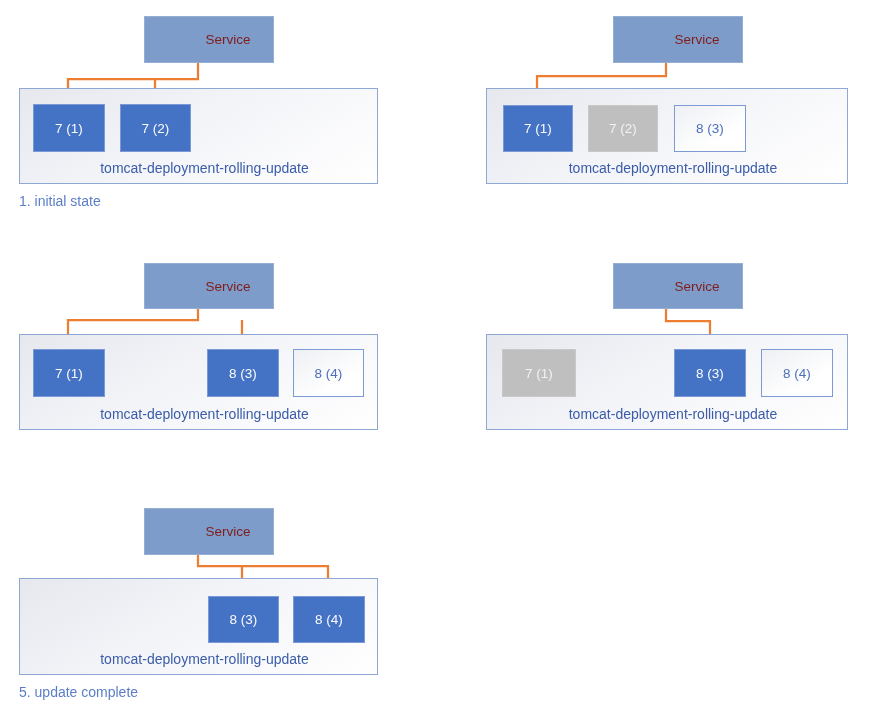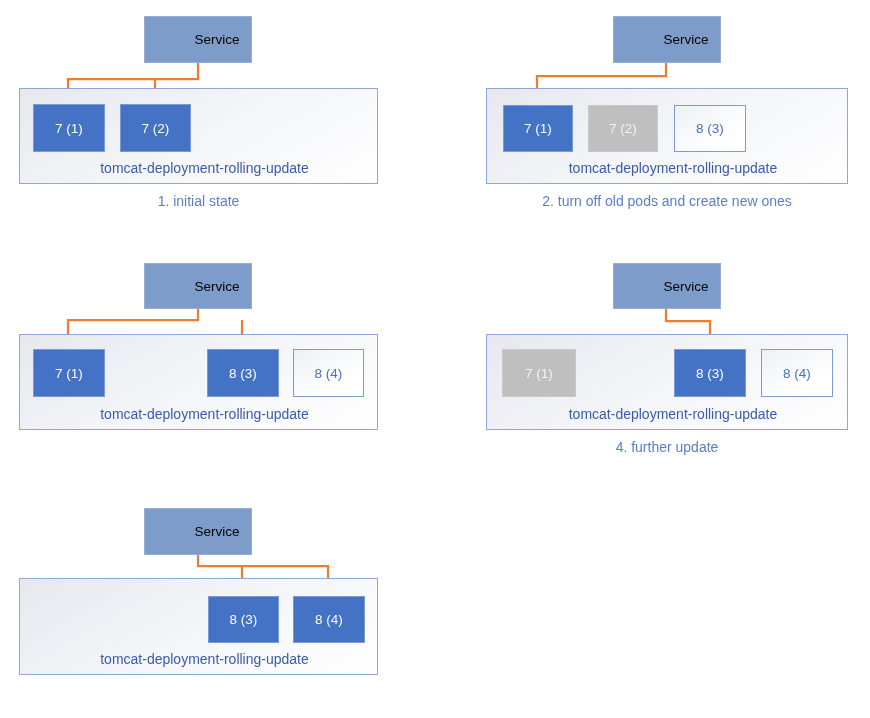--- a/index.html
+++ b/index.html
@@ -1,24 +1,24 @@
 <!DOCTYPE html>
 <html><head>
 <meta charset="utf-8">
 <style>
   html,body { margin:0; padding:0; background:#ffffff; }
   body { font-family:"Liberation Sans", sans-serif; -webkit-font-smoothing:antialiased; }
   .stage { position:relative; width:870px; height:718px; background:#ffffff; overflow:hidden; }
   .panel { position:absolute; width:435px; height:238px; }
 
   .service {
-    position:absolute; width:108px; height:47px; box-sizing:border-box;
+    position:absolute; width:130px; height:47px; box-sizing:border-box;
     background:#7E9CC9; border:1px solid #96ADD4;
     display:flex; align-items:center; justify-content:center;
-    color:#000000; font-size:13.5px;padding-left:38px;
+    color:#7f1d1d; font-size:13.5px;padding-left:38px;
   }
   .svc46 { height:46px; }
 
   .arrows { position:absolute; left:0; top:0; pointer-events:none; }
   .arrows path { fill:none; stroke:#ED7D31; stroke-width:2.25px; }
   .arrows polygon { fill:#ED7D31; stroke:none; }
 
   .deploy {
     position:absolute; box-sizing:border-box;
     border:1.25px solid #8FA7D4;
@@ -32,21 +32,21 @@
   .pod {
     position:absolute; box-sizing:border-box;
     display:flex; align-items:center; justify-content:center;
     font-size:13.5px; white-space:nowrap;
   }
   .pod.active { background:#4472C4; border:1px solid #7B99D6; color:#FAFBFD; }
   .pod.off    { background:#BFBFBF; border:1px solid #C9C9C9; color:#F2F2F2; }
   .pod.new    { background:linear-gradient(150deg,#EEF0F4 0%,#FFFFFF 70%); border:1px solid #7E9AD4; color:#4D6FBC; }
 
   .caption {
-    position:absolute; text-align:center;
+    position:absolute; 
     color:#5B7EC8; font-size:14px; white-space:nowrap;
   }
 </style>
 </head>
 <body>
 
 <div class="stage">
 
   <div class="panel" style="left:0;top:0">
     <div class="service" style="left:144px;top:16px">
@@ -83,21 +83,20 @@
         <span>7 (1)</span>
       </div>
       <div class="pod off" style="left:101px;top:16px;width:70px;height:47px">
         <span>7 (2)</span>
       </div>
       <div class="pod new" style="left:187px;top:16px;width:72px;height:47px">
         <span>8 (3)</span>
       </div>
       <div class="deploy-label">tomcat-deployment-rolling-update</div>
     </div>
-    <div class="caption" style="left:51px;top:193px;width:362px">2. turn off old pods and create new ones</div>
   </div>
 
   <div class="panel" style="left:0;top:240px">
     <div class="service svc46" style="left:144px;top:23px">
       <span>Service</span>
     </div>
     <svg class="arrows" width="435" height="238" viewBox="0 0 435 238">
       <path d="M198 69 V80 H68 V98.5"></path>
       <path d="M242 80 V98.5"></path>
       <polygon points="61.5,98 74.5,98 68,108"></polygon>
@@ -130,21 +129,20 @@
         <span>7 (1)</span>
       </div>
       <div class="pod active" style="left:187px;top:14px;width:72px;height:48px">
         <span>8 (3)</span>
       </div>
       <div class="pod new" style="left:274px;top:14px;width:72px;height:48px">
         <span>8 (4)</span>
       </div>
       <div class="deploy-label">tomcat-deployment-rolling-update</div>
     </div>
-    <div class="caption" style="left:51px;top:199px;width:362px">4. further update</div>
   </div>
 
   <div class="panel" style="left:0;top:480px">
     <div class="service" style="left:144px;top:28px">
       <span>Service</span>
     </div>
     <svg class="arrows" width="435" height="238" viewBox="0 0 435 238">
       <path d="M198 75 V86 H328 V104.5"></path>
       <path d="M242 86 V104.5"></path>
       <polygon points="235.5,104 248.5,104 242,114.5"></polygon>
@@ -152,15 +150,16 @@
     </svg>
     <div class="deploy" style="left:19px;top:98px;width:359px;height:97px">
       <div class="pod active" style="left:188px;top:17px;width:71px;height:47px">
         <span>8 (3)</span>
       </div>
       <div class="pod active" style="left:273px;top:17px;width:72px;height:47px">
         <span>8 (4)</span>
       </div>
       <div class="deploy-label">tomcat-deployment-rolling-update</div>
     </div>
+    <div class="caption" style="left:19px;top:204px;width:359px">5. update complete</div>
   </div>
 
 </div>
 
 </body></html>

